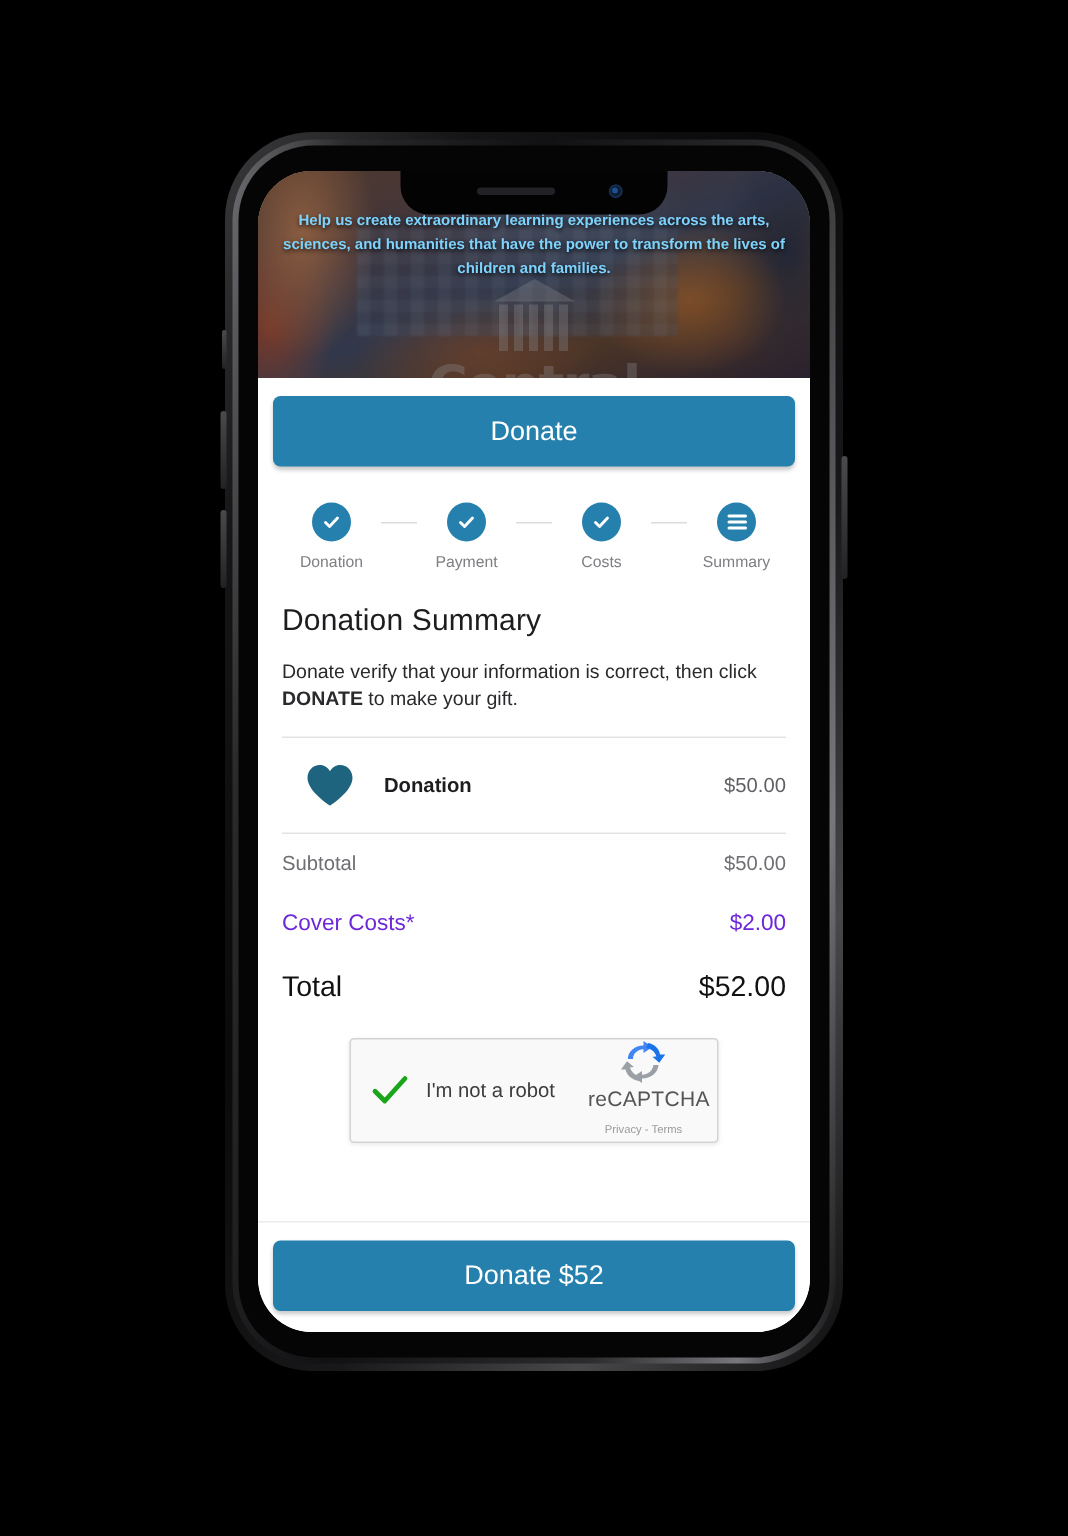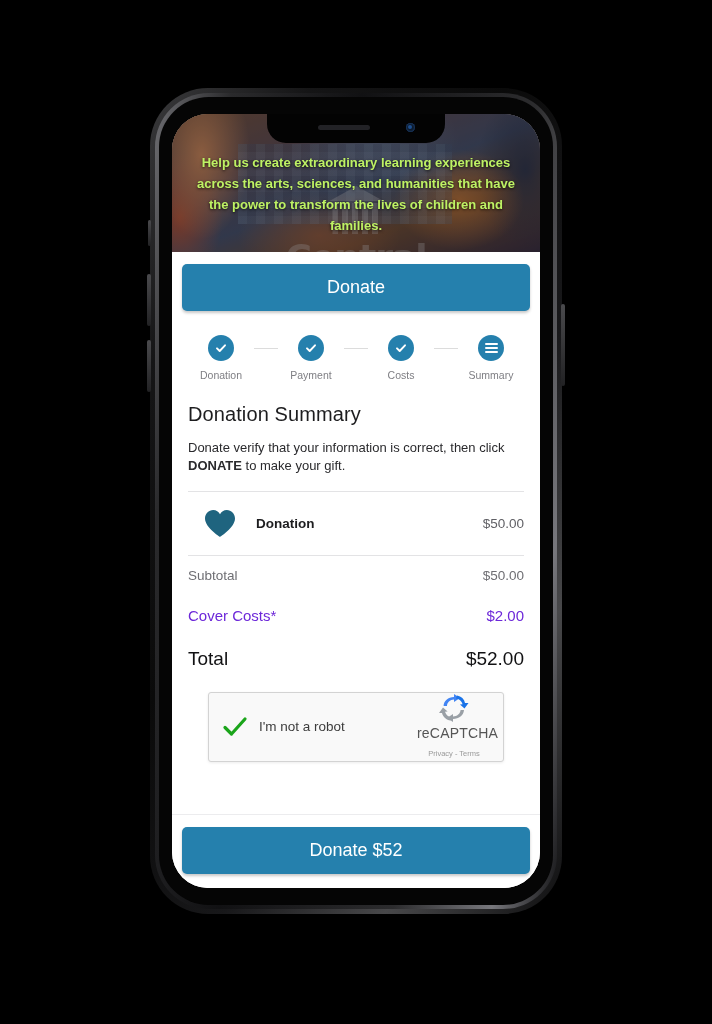--- a/index.html
+++ b/index.html
@@ -197,24 +197,24 @@
     line-height: 1;
   }
   .hero-scrim {
     position: absolute;
     inset: 0;
     background: rgba(26,24,30,0.42);
   }
   .hero-text {
     position: absolute;
     left: 14px; right: 14px;
-    top: 38px;
+    top: 26px;
     text-align: center;
-    color: #bef264;
-    font-size: 13px;
+    color: #7dd3fc;
+    font-size: 10px;
     line-height: 1.62;
     font-weight: 600;
     text-shadow: 0 1px 3px rgba(0,0,0,0.75);
   }
 
   
   .donate-top-bar {
     background: #ffffff;
     padding: 12px 10px 10px 10px;
   }
@@ -365,21 +365,21 @@
     font-weight: 400;
   }
 
   
   .recaptcha-zone {
     padding: 10px 0 14px 0;
     display: flex;
     justify-content: center;
   }
   .recaptcha {
-    width: 296px;
+    width: 246px;
     height: 70px;
     box-sizing: border-box;
     background: #f9f9f9;
     border: 1px solid #d3d3d3;
     border-radius: 3px;
     box-shadow: 0 1px 3px rgba(0,0,0,0.08);
     display: flex;
     align-items: center;
     padding: 4px 12px;
     cursor: pointer;

